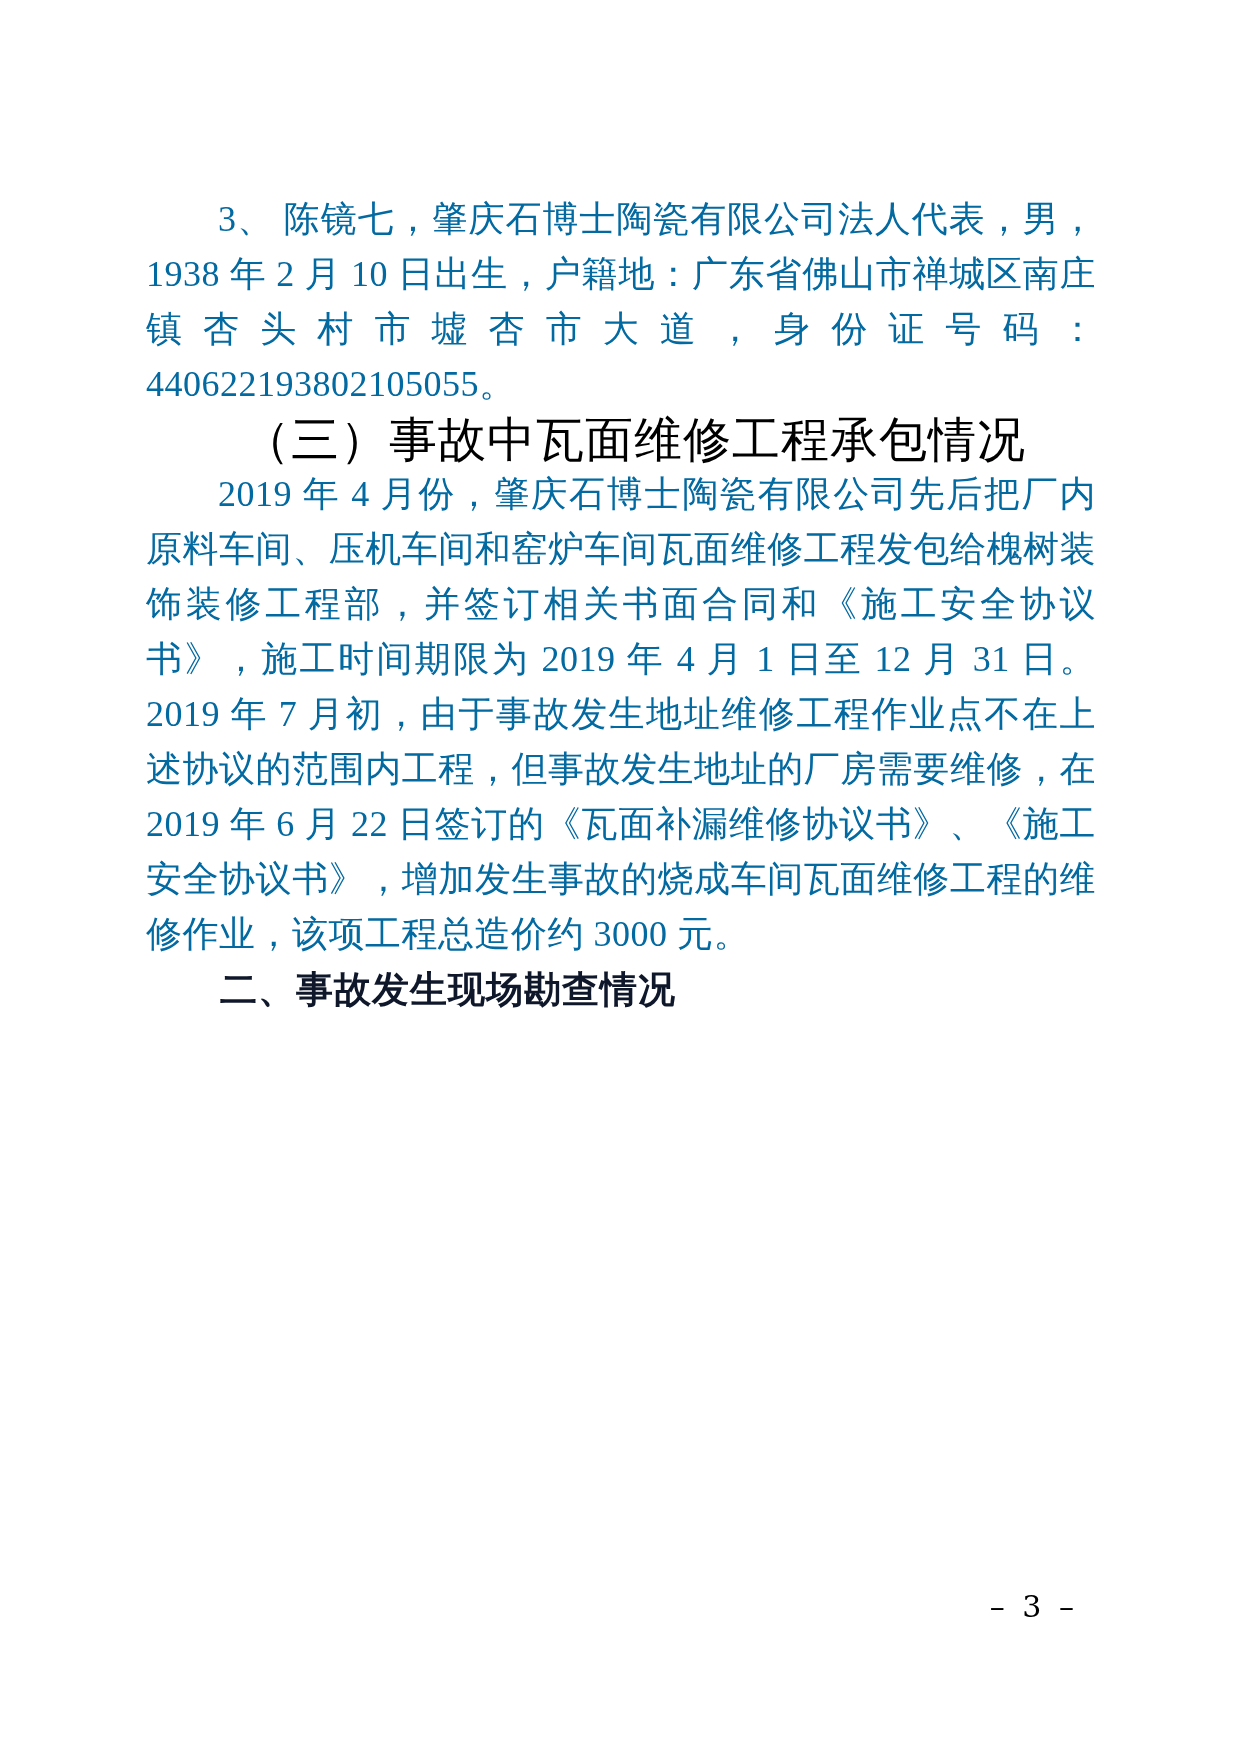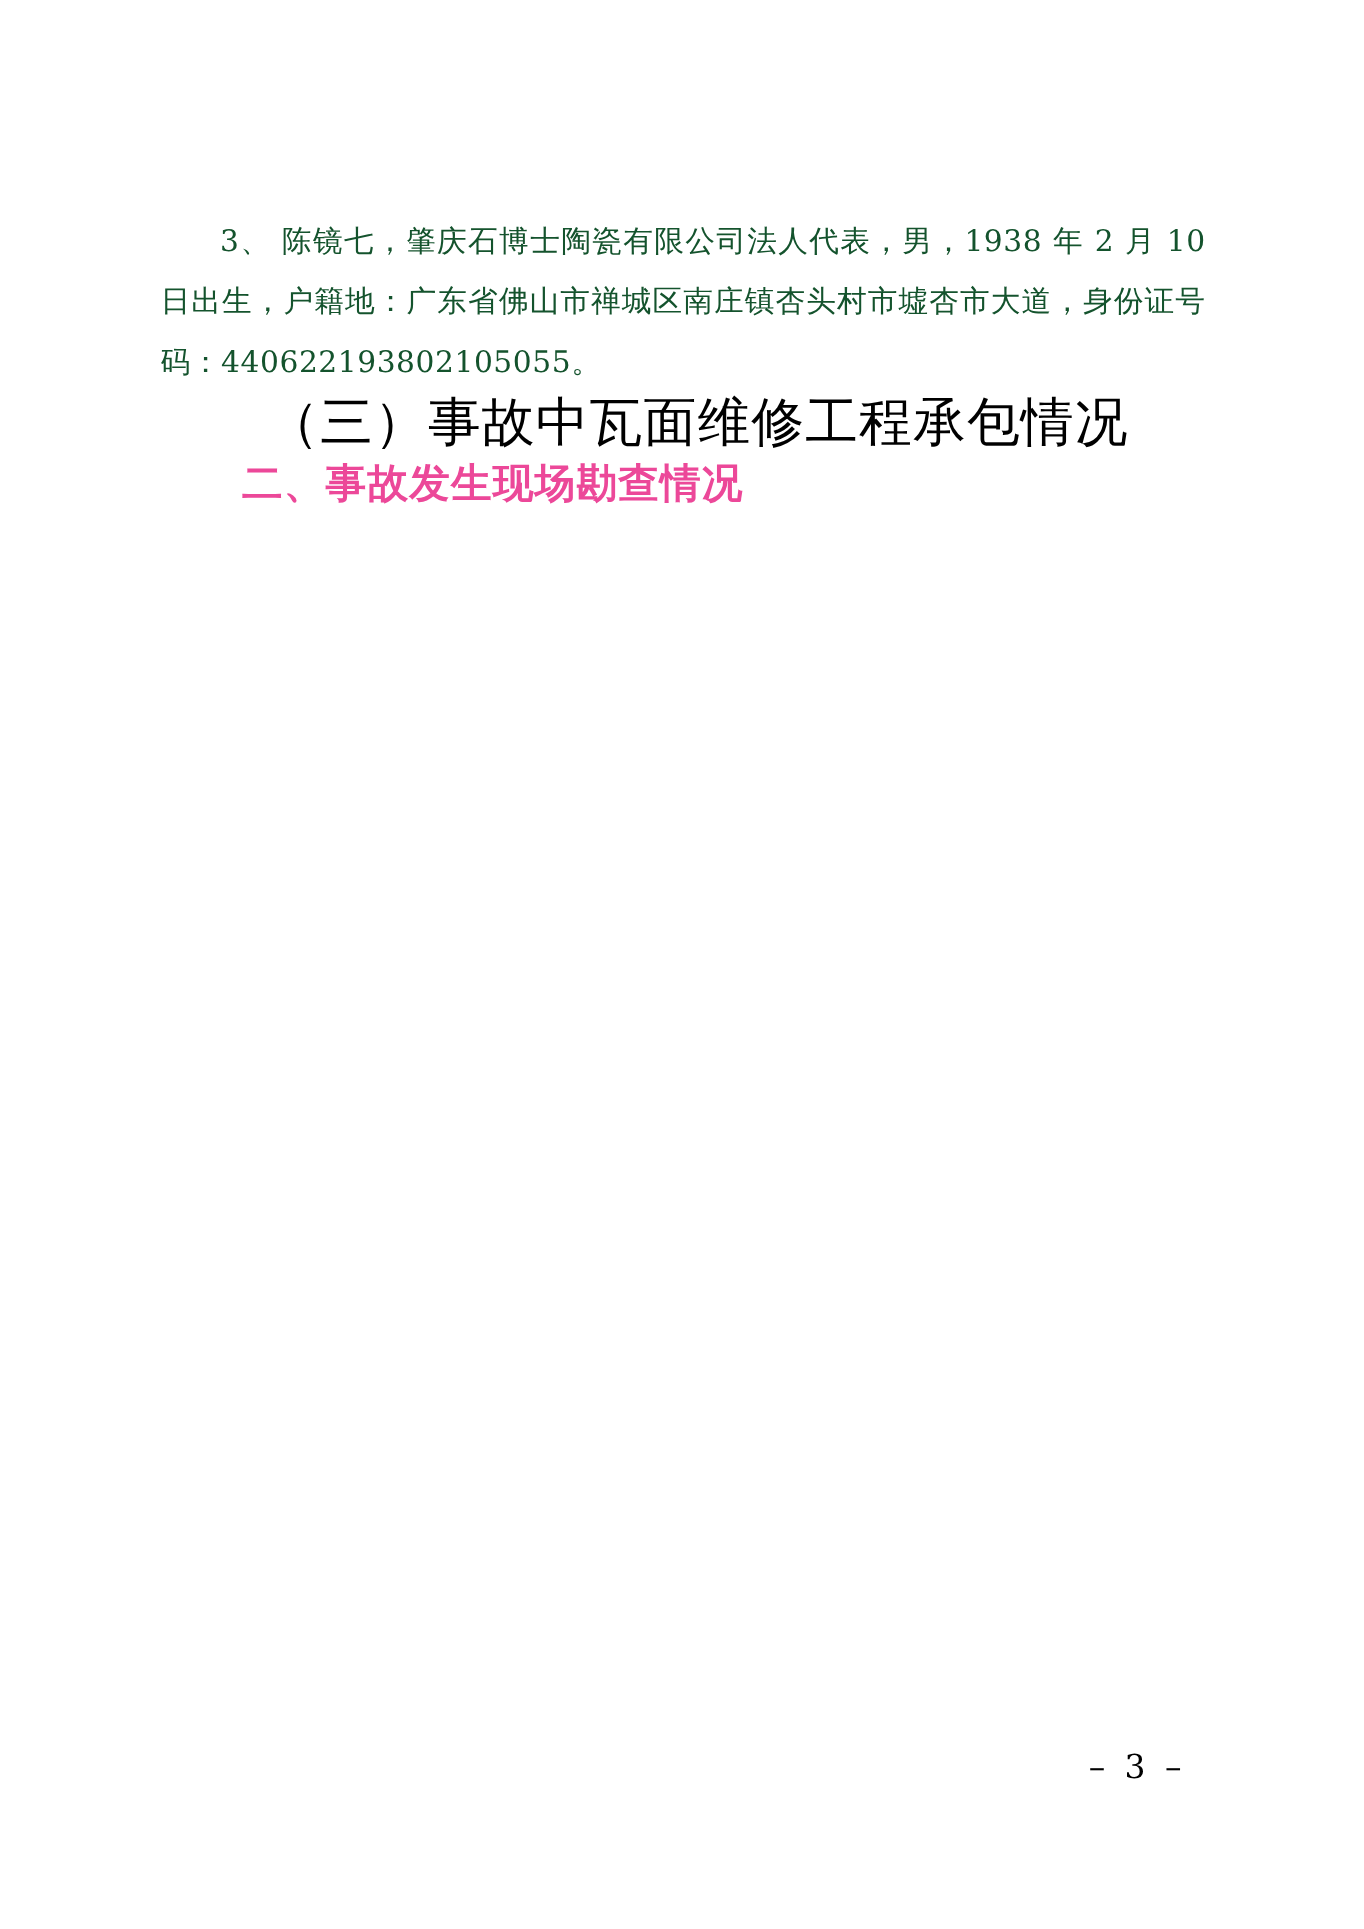--- a/index.html
+++ b/index.html
@@ -17,63 +17,65 @@
     color: #000000;
   }
   .content {
     position: absolute;
     left: 146px;
     top: 192px;
     width: 950px;
   }
   .body-text {
     margin: 0;
-    font-size: 27px;
+    font-size: 36px;
     line-height: 55px;
     text-align: justify;
     text-justify: inter-ideograph;
     text-indent: 2em;
     letter-spacing: 0.5px;
-    color: #14532d;
+    color: #0369a1;
+    font-family: Liberation Serif, serif;
   }
   .heading-kai {
     margin: 0;
     font-size: 48px;
     line-height: 55px;
     font-weight: normal;
     text-indent: 2em;
     letter-spacing: 1px;
     font-family: "DejaVu Serif", "Liberation Serif", serif;
     color: #000000;
   }
   .heading-hei {
     margin: 0;
     font-size: 37px;
     line-height: 56px;
     font-weight: bold;
     text-indent: 2em;
     letter-spacing: 1px;
-    font-family: Liberation Sans, sans-serif;
-    color: #ec4899;
+    font-family: Liberation Serif, serif;
+    color: #0f172a;
   }
   .page-number {
     position: absolute;
     right: 162px;
     bottom: 132px;
     font-size: 30px;
     line-height: 30px;
     letter-spacing: 4px;
     font-family: "DejaVu Serif", "Liberation Serif", serif;
     color: #000000;
   }
 </style>
 </head>
 <body>
 
 <div class="page">
   <div class="content">
     <p class="body-text">3、 陈镜七，肇庆石博士陶瓷有限公司法人代表，男，1938 年 2 月 10 日出生，户籍地：广东省佛山市禅城区南庄镇杏头村市墟杏市大道，身份证号码：440622193802105055。</p>
     <p class="heading-kai">（三）事故中瓦面维修工程承包情况</p>
+    <p class="body-text">2019 年 4 月份，肇庆石博士陶瓷有限公司先后把厂内原料车间、压机车间和窑炉车间瓦面维修工程发包给槐树装饰装修工程部，并签订相关书面合同和《施工安全协议书》，施工时间期限为 2019 年 4 月 1 日至 12 月 31 日。2019 年 7 月初，由于事故发生地址维修工程作业点不在上述协议的范围内工程，但事故发生地址的厂房需要维修，在 2019 年 6 月 22 日签订的《瓦面补漏维修协议书》、《施工安全协议书》，增加发生事故的烧成车间瓦面维修工程的维修作业，该项工程总造价约 3000 元。</p>
     <p class="heading-hei">二、事故发生现场勘查情况</p>
   </div>
 
   <div class="page-number">– 3 –</div>
 </div>
 
 </body></html>

